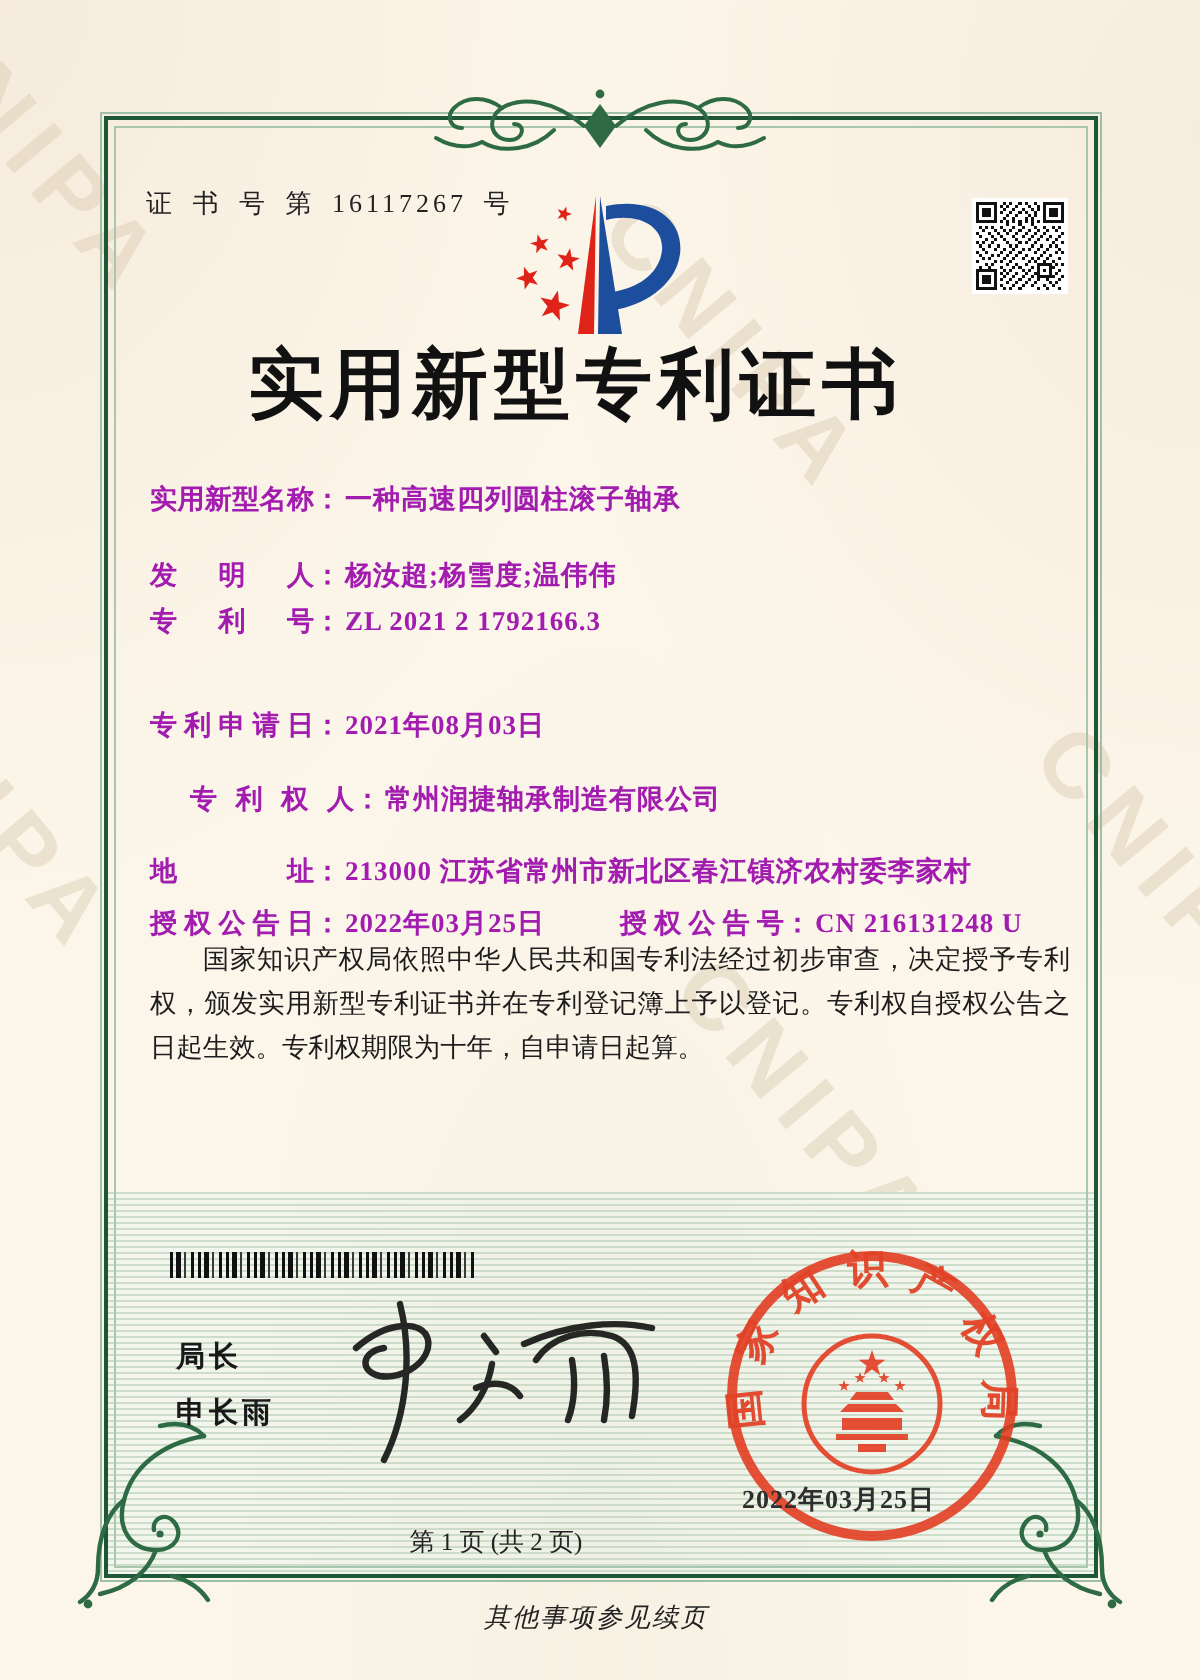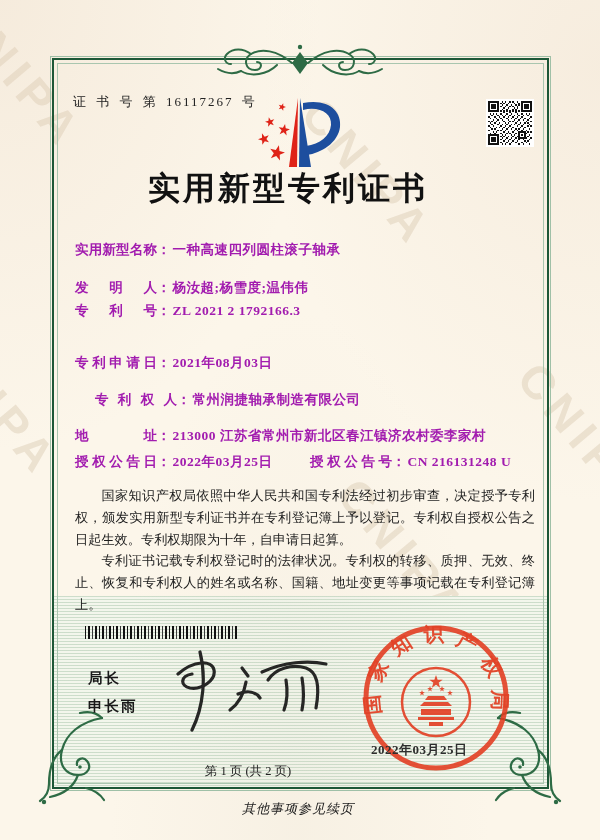--- a/index.html
+++ b/index.html
@@ -18,28 +18,28 @@
   .frame{position:absolute;left:50px;top:56px;width:499px;height:733px;z-index:1;
     border:1px solid #9fc0a7;pointer-events:none;}
   .frame::before{content:'';position:absolute;inset:1px;border:2.5px solid #1d5737;}
   .frame::after{content:'';position:absolute;inset:6px;border:1px solid #a9c6af;}
   .orn{position:absolute;z-index:2;}
   .cert-no{position:absolute;z-index:2;left:73px;top:93px;font-size:13px;color:#222;
     letter-spacing:2px;word-spacing:3px;}
   .logo{position:absolute;z-index:2;left:253px;top:96px;}
   .qr{position:absolute;z-index:2;left:486px;top:99px;background:#fff;padding:2px;}
   .title{position:absolute;z-index:2;left:0;top:167px;width:576px;text-align:center;
-    font-size:32px;font-weight:bold;letter-spacing:3px;color:#111;}
+    font-size:38px;font-weight:bold;letter-spacing:3px;color:#111;}
   .row{position:absolute;z-index:2;left:75px;width:470px;height:18px;font-size:13.5px;
     font-weight:600;color:#a21caf;white-space:nowrap;}
   .row .lbl{display:inline-block;width:82px;text-align:justify;text-align-last:justify;vertical-align:top;}
   .row .colon{display:inline-block;margin:0 2px 0 0;}
   .row .val{letter-spacing:0.5px;}
   .pair2{position:absolute;left:235px;top:0;}
-  .paras{position:absolute;z-index:2;left:75px;top:485px;width:460px;font-size:13.2px;
+  .paras{position:absolute;z-index:2;left:75px;top:469px;width:460px;font-size:13.2px;
     color:#1d1d1d;line-height:21.8px;text-align:justify;}
   .paras p{margin:0;text-indent:2em;}
   .barcode{position:absolute;z-index:2;left:85px;top:626px;width:152px;height:13px;
     background:repeating-linear-gradient(90deg,#111 0 1.5px,transparent 1.5px 3px,#111 3px 5.5px,
       transparent 5.5px 7px,#3a3a3a 7px 8px,transparent 8px 10.5px,#111 10.5px 12px,transparent 12px 14px);}
   .signer{position:absolute;z-index:3;left:88px;font-size:14.5px;font-weight:bold;color:#191919;
     letter-spacing:2px;font-family:"Liberation Sans","DejaVu Sans",sans-serif;}
   .signature{position:absolute;z-index:3;left:150px;top:642px;}
   .seal{position:absolute;z-index:2;left:360px;top:622px;opacity:.95;}
   .seal-date{position:absolute;z-index:3;left:371px;top:741px;width:130px;font-size:13px;
@@ -170,21 +170,20 @@
     <span>
       <span class="lbl">授权公告日</span><span class="colon">：</span><span class="val">2022年03月25日</span>
     </span>
     <span class="pair2">
       <span class="lbl">授权公告号</span><span class="colon">：</span><span class="val">CN 216131248 U</span>
     </span>
   </div>
 
   <div class="paras">
     <p>国家知识产权局依照中华人民共和国专利法经过初步审查，决定授予专利权，颁发实用新型专利证书并在专利登记簿上予以登记。专利权自授权公告之日起生效。专利权期限为十年，自申请日起算。</p>
-    <p>专利证书记载专利权登记时的法律状况。专利权的转移、质押、无效、终止、恢复和专利权人的姓名或名称、国籍、地址变更等事项记载在专利登记簿上。</p>
   </div>
 
   <div class="barcode"></div>
 
   <div class="signer" style="top:669px;">局长</div>
   <div class="signer" style="top:697px;">申长雨</div>
 
   <svg class="signature" width="185" height="100" viewBox="0 0 185 100">
     <g stroke="#161616" stroke-width="3.2" fill="none" stroke-linecap="round" stroke-linejoin="round" opacity="0.92">
       <path d="M28 32 C44 18 62 18 64 28 C66 38 52 48 40 46 C30 44 30 34 42 32"></path>

